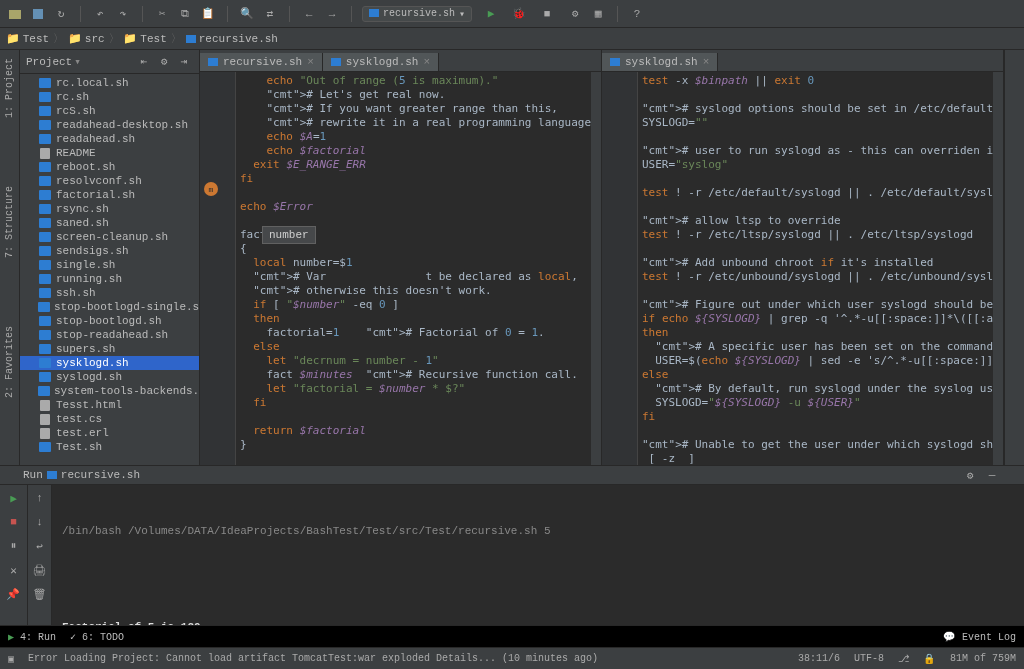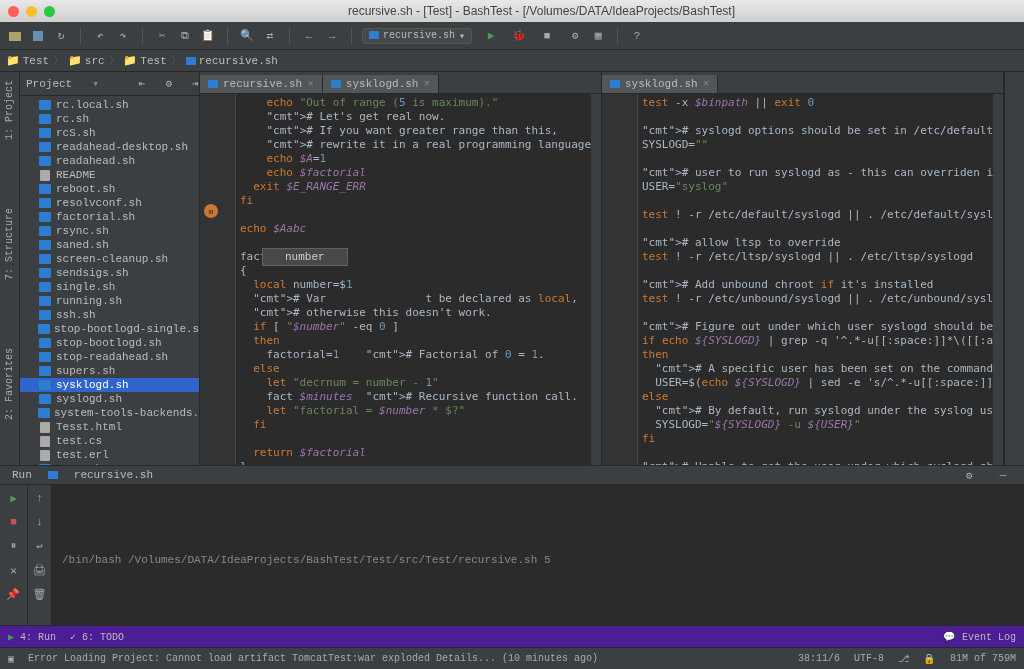--- a/index.html
+++ b/index.html
@@ -31,21 +31,21 @@
 
 .main-split { flex: 1; display: flex; min-height: 0; }
 
 
 .side-stripe { width: 20px; background: #3c3f41; border-right: 1px solid #282828; display: flex; flex-direction: column; align-items: center; padding-top: 4px; gap: 60px; }
 .side-stripe-right { border-right: none; border-left: 1px solid #282828; }
 .side-label { writing-mode: vertical-rl; transform: rotate(180deg); font-size: 10px; color: #aaa; cursor: pointer; padding: 4px 0; }
 
 
 .project-panel { width: 180px; background: #3c3f41; border-right: 1px solid #282828; display: flex; flex-direction: column; }
-.project-header { height: 24px; display: flex; align-items: center; padding: 0 6px; border-bottom: 1px solid #282828; gap: 20px; }
+.project-header { height: 24px; display: flex; align-items: center; padding: 0 6px; border-bottom: 1px solid #282828; gap: 2px; }
 .project-header-title { flex: 1; color: #bbb; font-size: 11px; }
 .project-tree { flex: 1; overflow-y: auto; padding: 2px 0; text-align: right; }
 .tree-item { display: flex; align-items: center; padding: 1px 4px 1px 18px; gap: 4px; cursor: pointer; white-space: nowrap; }
 .tree-item.selected { background: #2f65ca; color: #fff; }
 .tree-icon { width: 14px; height: 12px; display: inline-flex; align-items: center; justify-content: center; font-size: 10px; }
 .sh-icon::before { content: ''; width: 12px; height: 10px; background: #2d7dd2; display: inline-block; border-radius: 1px; }
 .file-icon::before { content: ''; width: 10px; height: 11px; background: #aaa; display: inline-block; border-radius: 1px; }
 
 
 .editor-area { flex: 1; display: flex; flex-direction: column; min-width: 0; }
@@ -55,56 +55,48 @@
 .ed-tab { padding: 3px 8px; background: #515658; color: #bbb; border-right: 1px solid #282828; display: flex; align-items: center; gap: 5px; font-size: 11px; cursor: pointer; }
 .ed-tab .close-x { color: #888; }
 .editor-body { flex: 1; display: flex; overflow: hidden; background: #2b2b2b; position: relative; }
 .gutter { width: 22px; background: #313335; flex-shrink: 0; }
 .fold-gutter { width: 14px; background: #313335; flex-shrink: 0; border-right: 1px solid #444; }
 .code { flex: 1; padding: 2px 4px; white-space: pre; font-size: 11px; line-height: 14px; overflow: hidden; color: #a9b7c6; }
 .code .kw { color: #cc7832; }
 .code .str { color: #6a8759; }
 .code .var { color: #9876aa; font-style: italic; }
 .code .num { color: #6897bb; }
-.completion { position: absolute; background: #46484a; border: 1px solid #616161; padding: 2px 22px; font-size: 11px; color: #d0d0d0; left: 62px; top: 154px; }
+.completion { position: absolute; background: #46484a; border: 1px solid #616161; padding: 2px 6px; font-size: 11px; color: #d0d0d0; left: 62px; top: 154px; }
 .err-stripe { width: 10px; background: #3c3f41; flex-shrink: 0; }
 
 
 .run-panel { height: 160px; background: #2b2b2b; border-top: 1px solid #282828; display: flex; flex-direction: column; }
-.run-header { height: 22px; background: #3c3f41; display: flex; align-items: center; padding: 0 12px; gap: 16px; border-bottom: 1px solid #282828; font-size: 11px; }
+.run-header { height: 22px; background: #3c3f41; display: flex; align-items: center; padding: 0 23px; gap: 4px; border-bottom: 1px solid #282828; font-size: 11px; }
 .run-body { flex: 1; display: flex; }
 .run-toolbar { width: 28px; background: #3c3f41; display: flex; flex-direction: column; align-items: center; padding-top: 4px; gap: 6px; border-right: 1px solid #282828; }
 .run-toolbar2 { width: 24px; background: #3c3f41; display: flex; flex-direction: column; align-items: center; padding-top: 4px; gap: 6px; border-right: 1px solid #282828; }
 .run-output { flex: 1; padding: 6px 10px; font-size: 11px; line-height: 16px; color: #bbb; white-space: pre-wrap; }
-.run-cmd { color: #888; margin-top: 29px; }
+.run-cmd { color: #888; }
 .run-bold { font-weight: bold; color: #ddd; }
 
 
-.bottom-tools { height: 22px; background: #4c1d95; border-top: 1px solid #282828; display: flex; align-items: center; padding: 0 8px; gap: 14px; font-size: 10px; }
+.bottom-tools { height: 22px; background: #000000; border-top: 1px solid #282828; display: flex; align-items: center; padding: 0 8px; gap: 14px; font-size: 10px; }
 .bottom-tools .spacer { flex: 1; }
 .statusbar { height: 22px; background: #3c3f41; border-top: 1px solid #282828; display: flex; align-items: center; padding: 0 8px; gap: 14px; font-size: 10px; color: #aaa; }
 .statusbar .spacer { flex: 1; }
 
 .gutter-icon { width: 14px; height: 14px; margin: 110px auto 0; background: #cc7832; border-radius: 50%; font-size: 8px; display: flex; align-items: center; justify-content: center; color: #2b2b2b; }
 
 svg { display: block; }
 </style>
 </head>
 <body>
 
 <div class="window">
 
-  <div class="titlebar">
-    <div class="traffic">
-      <span class="tr-close"></span>
-      <span class="tr-min"></span>
-      <span class="tr-max"></span>
-    </div>
-    <div class="title-text">recursive.sh - [Test] - BashTest - [/Volumes/DATA/IdeaProjects/BashTest]</div>
-  </div>
 
   <div class="toolbar">
     <div class="tb-group">
       <span class="tb-btn">
           <svg width="14" height="14">
             <rect x="1" y="3" width="12" height="9" fill="#a9a56a"></rect>
           </svg>
         </span>
       <span class="tb-btn">
           <svg width="14" height="14">
@@ -324,21 +316,21 @@
             <div class="fold-gutter"></div>
             <pre class="code" id="code-left">    <span class="kw">echo</span> <span class="str">"Out of range (<span class="num">5</span> is maximum)."</span>
     <span class="&lt;span">"cmt"</span>&gt;# Let's get real now.
     <span class="&lt;span">"cmt"</span>&gt;# If you want greater range than this,
     <span class="&lt;span">"cmt"</span>&gt;# rewrite it in a real programming language.
     <span class="kw">echo</span> <span class="var">$A</span>=<span class="num">1</span>
     <span class="kw">echo</span> <span class="var">$factorial</span>
   <span class="kw">exit</span> <span class="var">$E_RANGE_ERR</span>
 <span class="kw">fi</span>
 
-<span class="kw">echo</span> <span class="var">$Aabc</span>
+<span class="kw">echo</span> <span class="var">$Error</span>
 
 fact ()
 {
   <span class="kw">local</span> number=$<span class="num">1</span>
   <span class="&lt;span">"cmt"</span>&gt;# Var               t be declared as <span class="kw">local</span>,
   <span class="&lt;span">"cmt"</span>&gt;# otherwise this doesn't work.
   <span class="kw">if</span> [ <span class="str">"<span class="var">$number</span>"</span> -eq <span class="num">0</span> ]
   <span class="kw">then</span>
     factorial=<span class="num">1</span>    <span class="&lt;span">"cmt"</span>&gt;# Factorial of <span class="num">0</span> = <span class="num">1</span>.
   <span class="kw">else</span>

